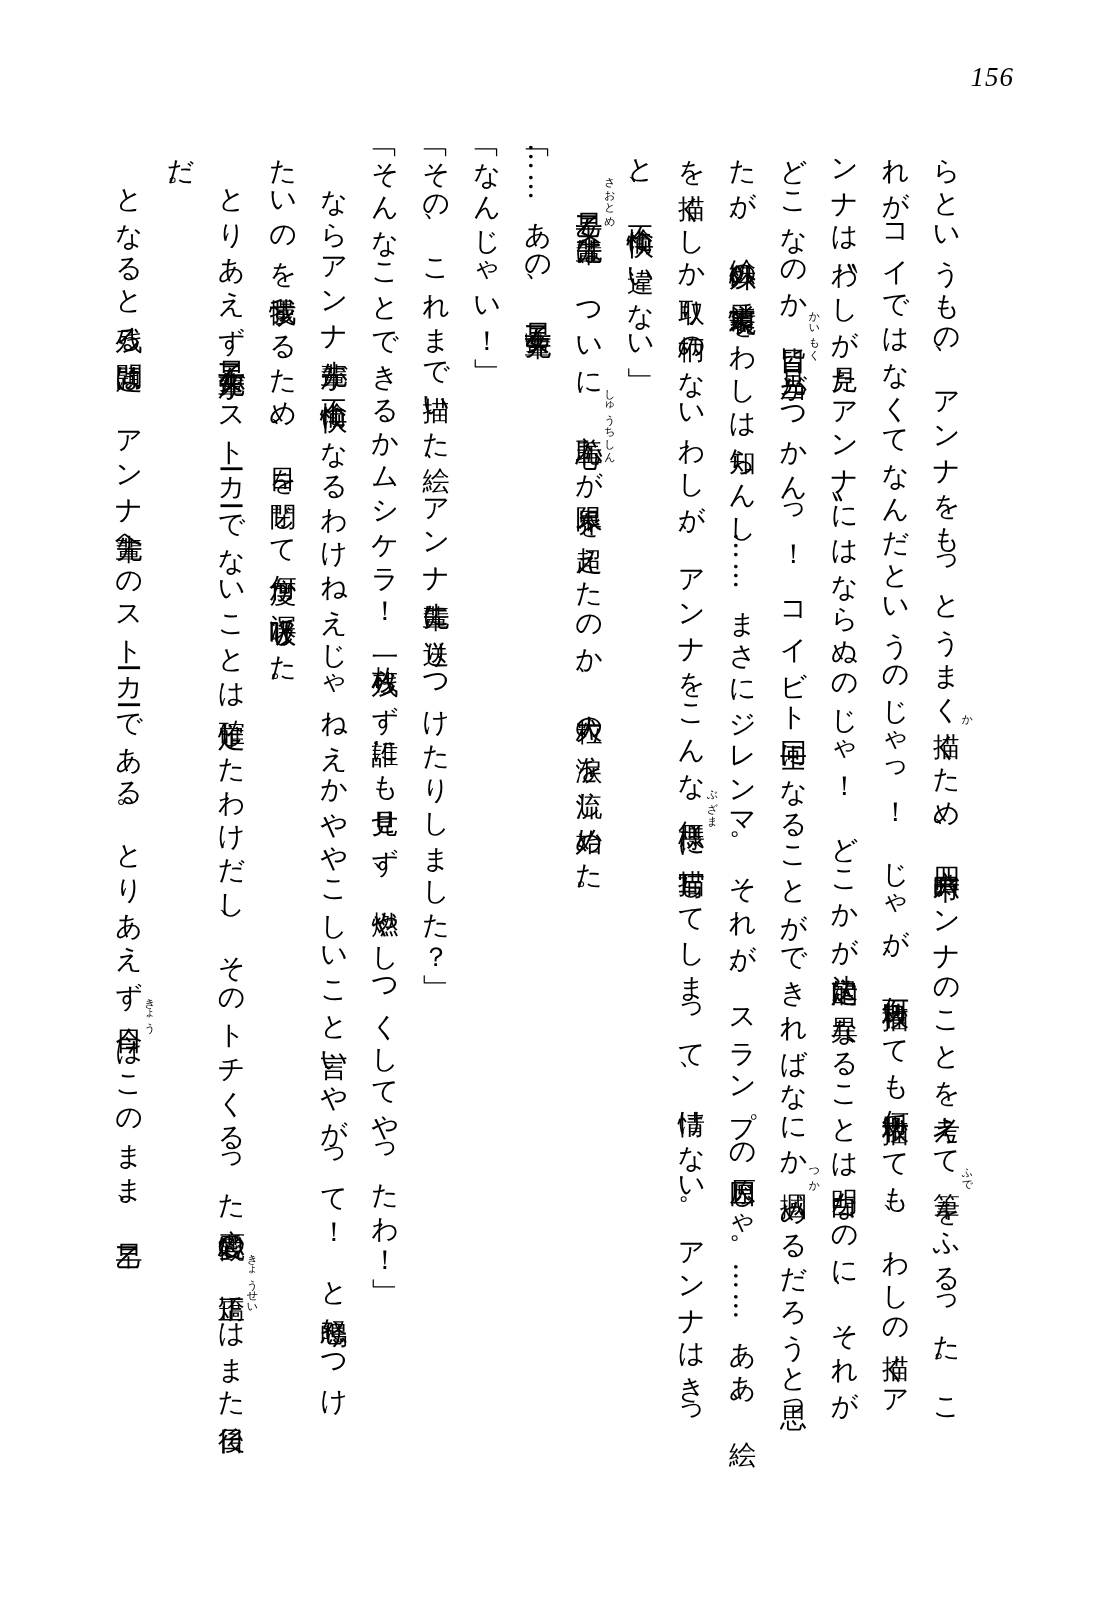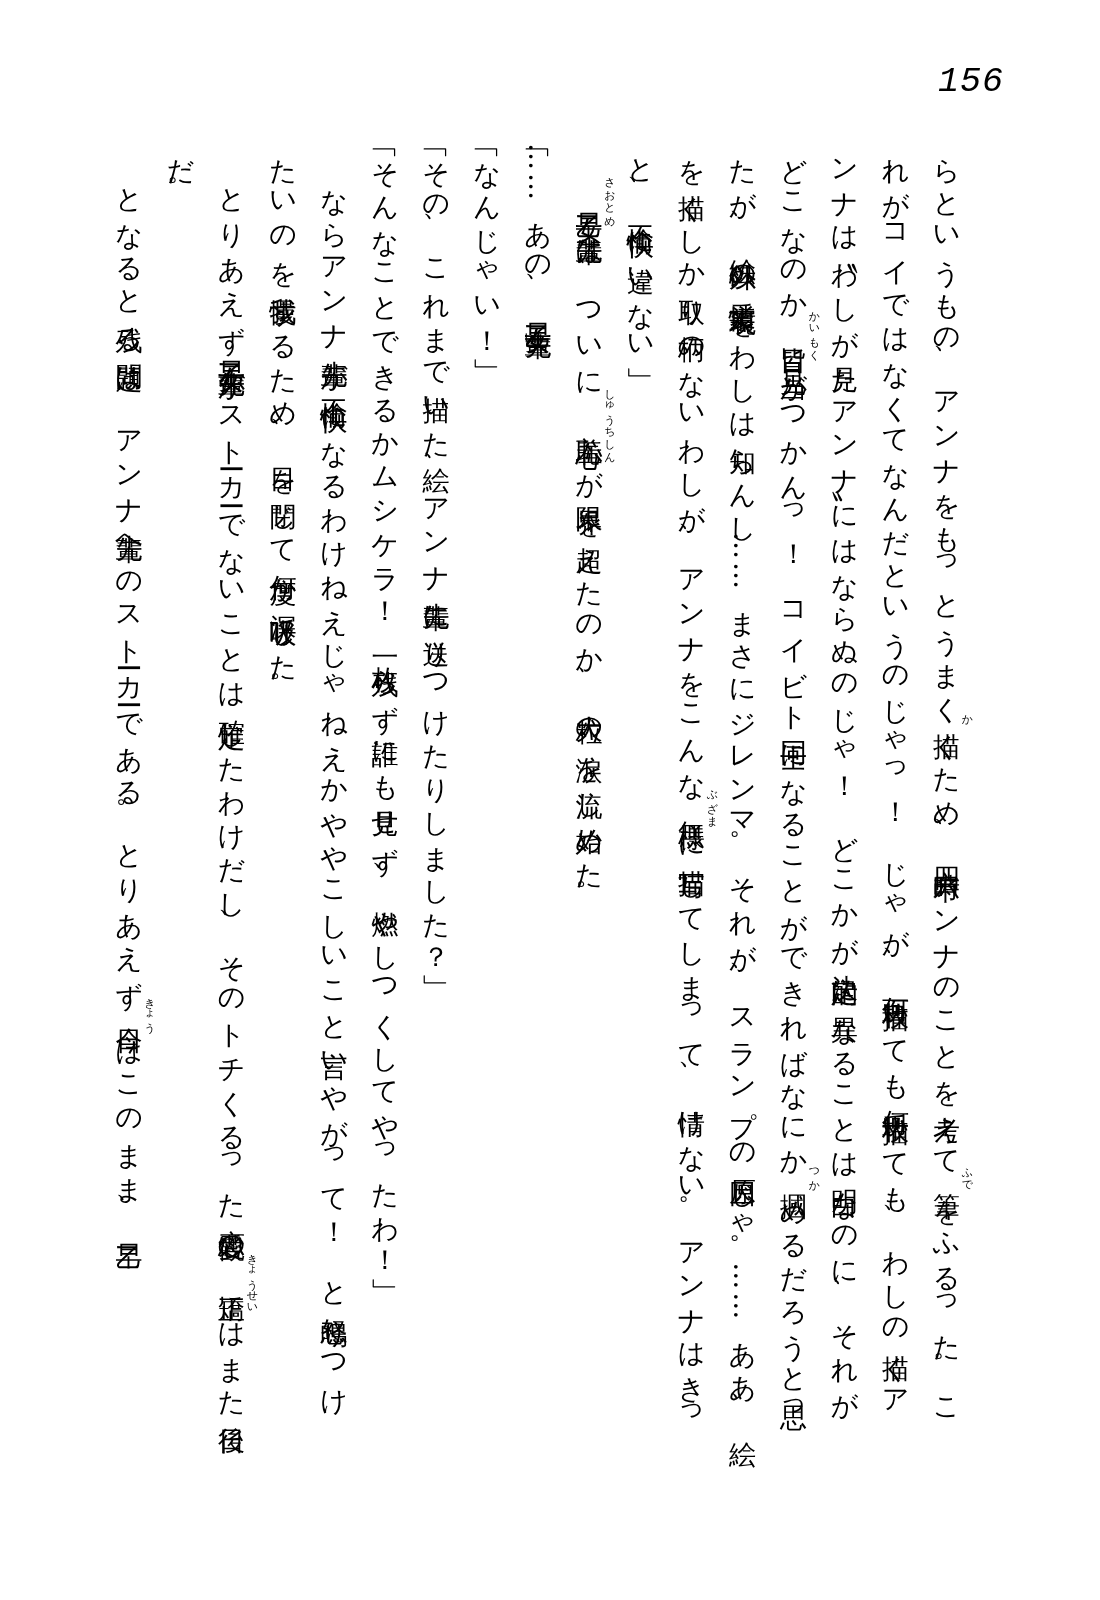--- a/index.html
+++ b/index.html
@@ -12,24 +12,24 @@
     width: 1100px;
     height: 1600px;
     background: #ffffff;
     overflow: hidden;
     color: #000000;
     font-family: "DejaVu Serif", serif;
   }
   .page-number {
     position: absolute;
     top: 62px;
-    right: 96px;
-    font-size: 35px;
+    right: 86px;
+    font-size: 27px;
     font-style: italic;
-    font-family: Liberation Mono, monospace;
+    font-family: Liberation Serif, serif;
     letter-spacing: 1px;
   }
   .text-block {
     position: absolute;
     top: 140px;
     right: 127px;
     height: 1295px;
     writing-mode: vertical-rl;
     -webkit-writing-mode: vertical-rl;
     text-orientation: mixed;

